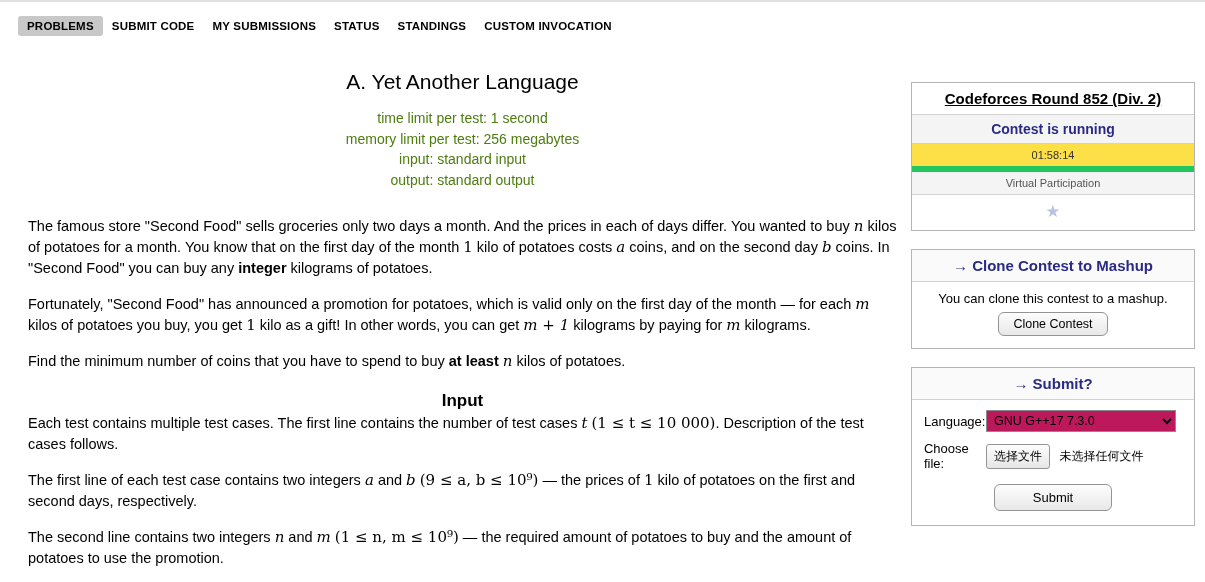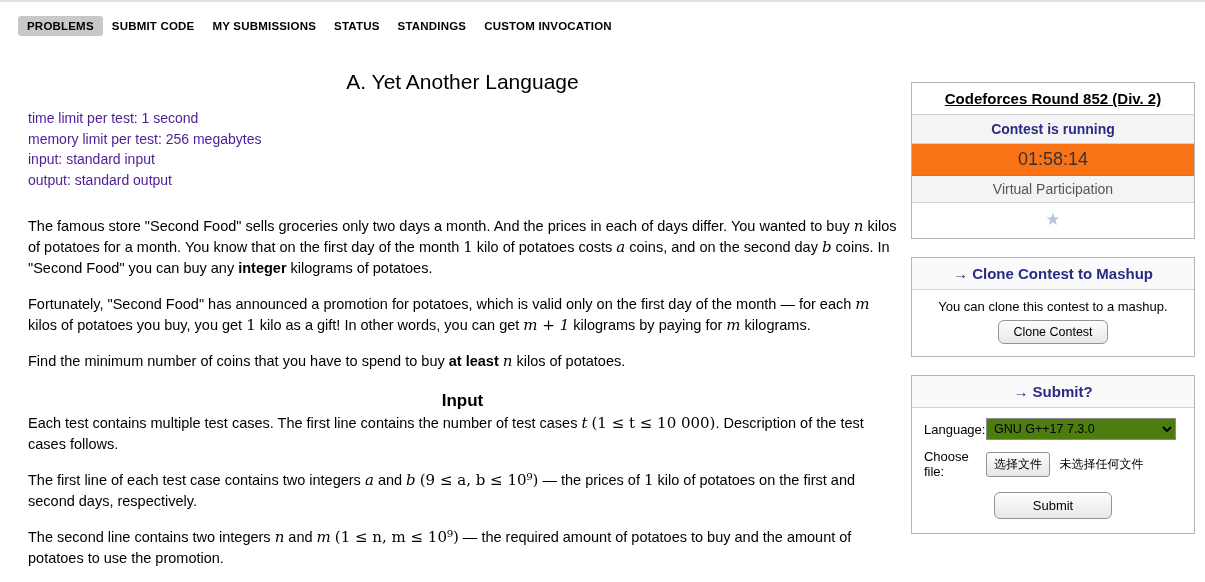--- a/index.html
+++ b/index.html
@@ -59,24 +59,24 @@
     padding-top: 36px;
   }
   
   .prob-title {
     text-align: center;
     font-size: 21px;
     margin: 24px 0 14px 0;
     font-weight: normal;
   }
   .prob-meta {
-    text-align: left;
+    text-align: center;
     font-size: 14px;
     line-height: 20.5px;
-    color: #4c1d95;
+    color: #4d7c0f;
   }
   .prob-body {
     margin-top: 26px;
     font-size: 14.5px;
     line-height: 21px;
   }
   .prob-body p { margin: 0 0 15px 0; }
   .sec-head {
     font-size: 17px;
     font-weight: bold;
@@ -121,29 +121,29 @@
     text-align: center;
     color: #2a2a85;
     font-weight: bold;
     font-size: 14px;
     padding: 6px 4px;
     background: #f4f4f4;
     border-bottom: 1px solid #d2d2d2;
   }
   .ct-timer {
     text-align: center;
-    font-size: 18px;
+    font-size: 11px;
     color: #333;
     padding: 5px 4px;
-    border-bottom: 1px solid #22c55e;
-    background: #f97316;
+    border-bottom: 6px solid #22c55e;
+    background: #fde047;
   }
   .ct-virtual {
     text-align: center;
-    font-size: 14px;
+    font-size: 11px;
     color: #555;
     padding: 5px 4px;
     border-bottom: 1px solid #d2d2d2;
     background: #f4f4f4;
   }
   .ct-star {
     text-align: center;
     padding: 6px 4px 8px 4px;
     background: #fff;
   }
@@ -177,21 +177,21 @@
     font-size: 13px;
     line-height: 15px;
     color: #000;
   }
   select.lang {
     font-family: "Liberation Sans", sans-serif;
     font-size: 12.5px;
     padding: 2px 3px;
     width: 190px;
     border: 1px solid #8b8b8b;
-    background: #4d7c0f;
+    background: #be185d;
   }
   .file-btn {
     font-size: 12px;
     padding: 3px 7px;
     border: 1px solid #949494;
     background: linear-gradient(#fdfdfd, #e6e6e6);
     border-radius: 3px;
     cursor: pointer;
   }
   .file-none {

